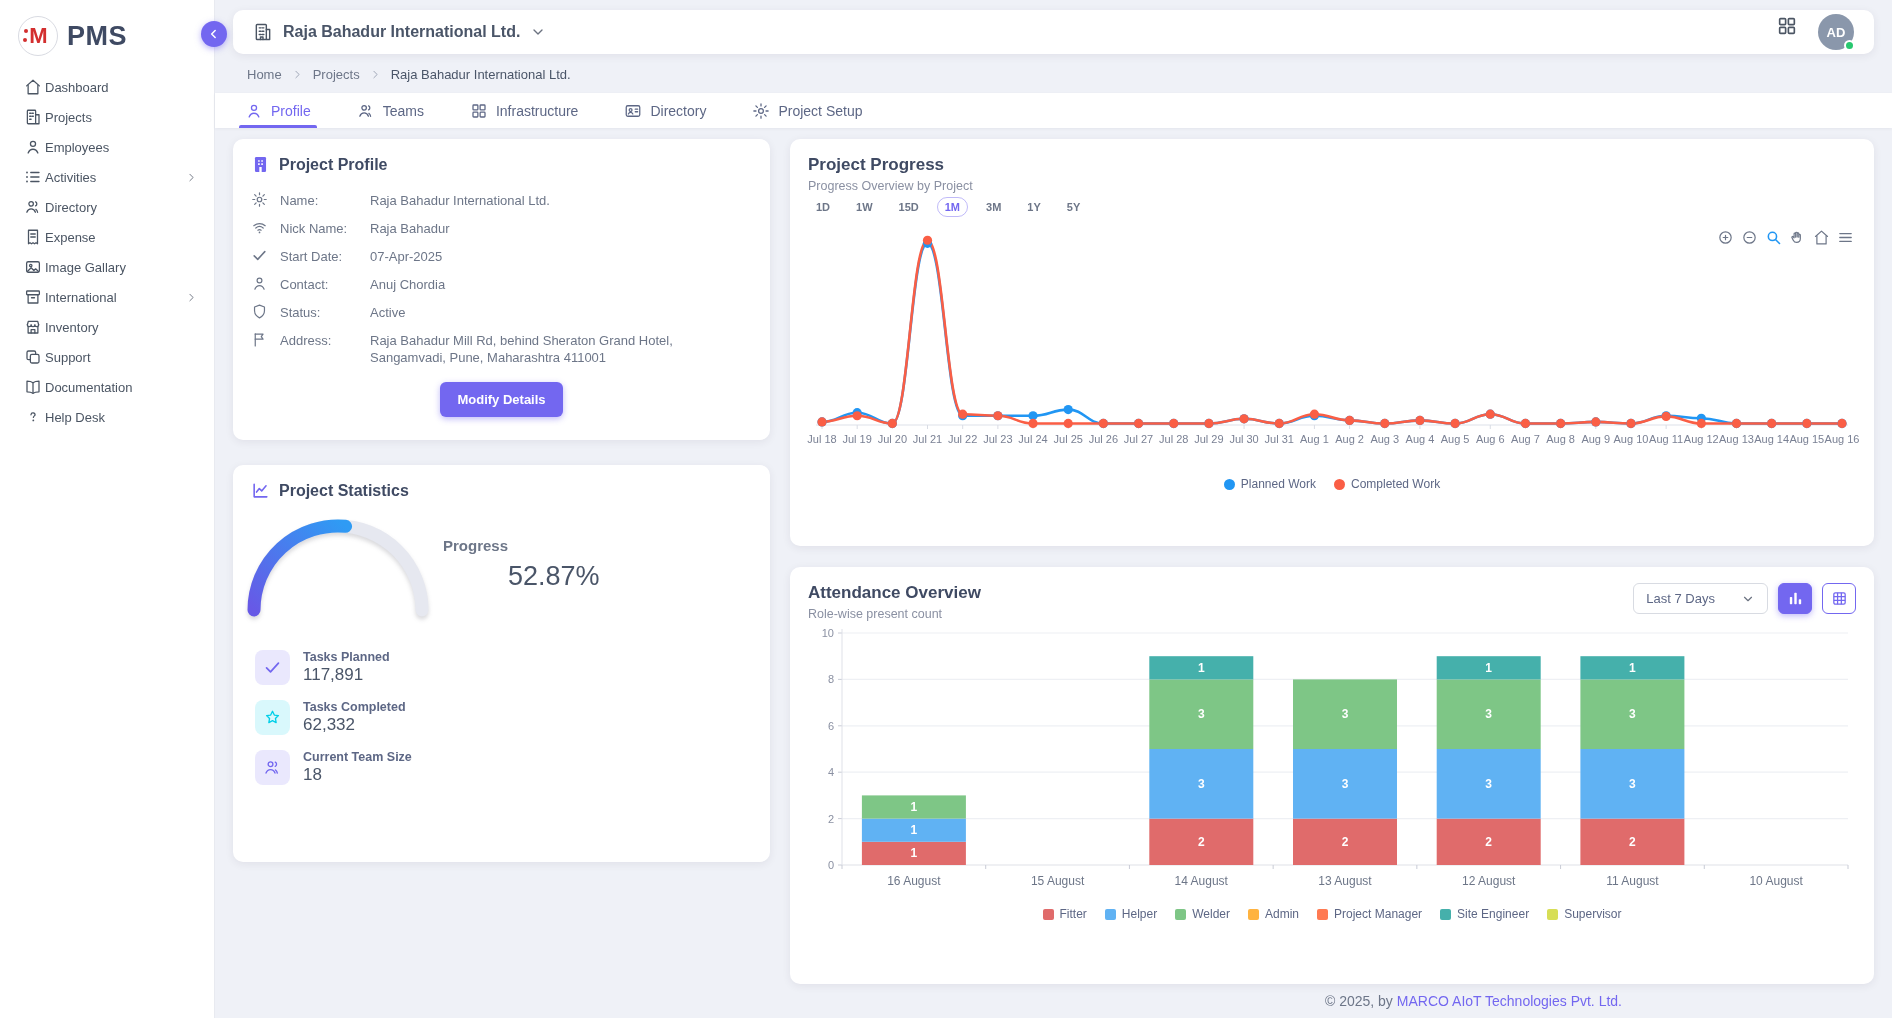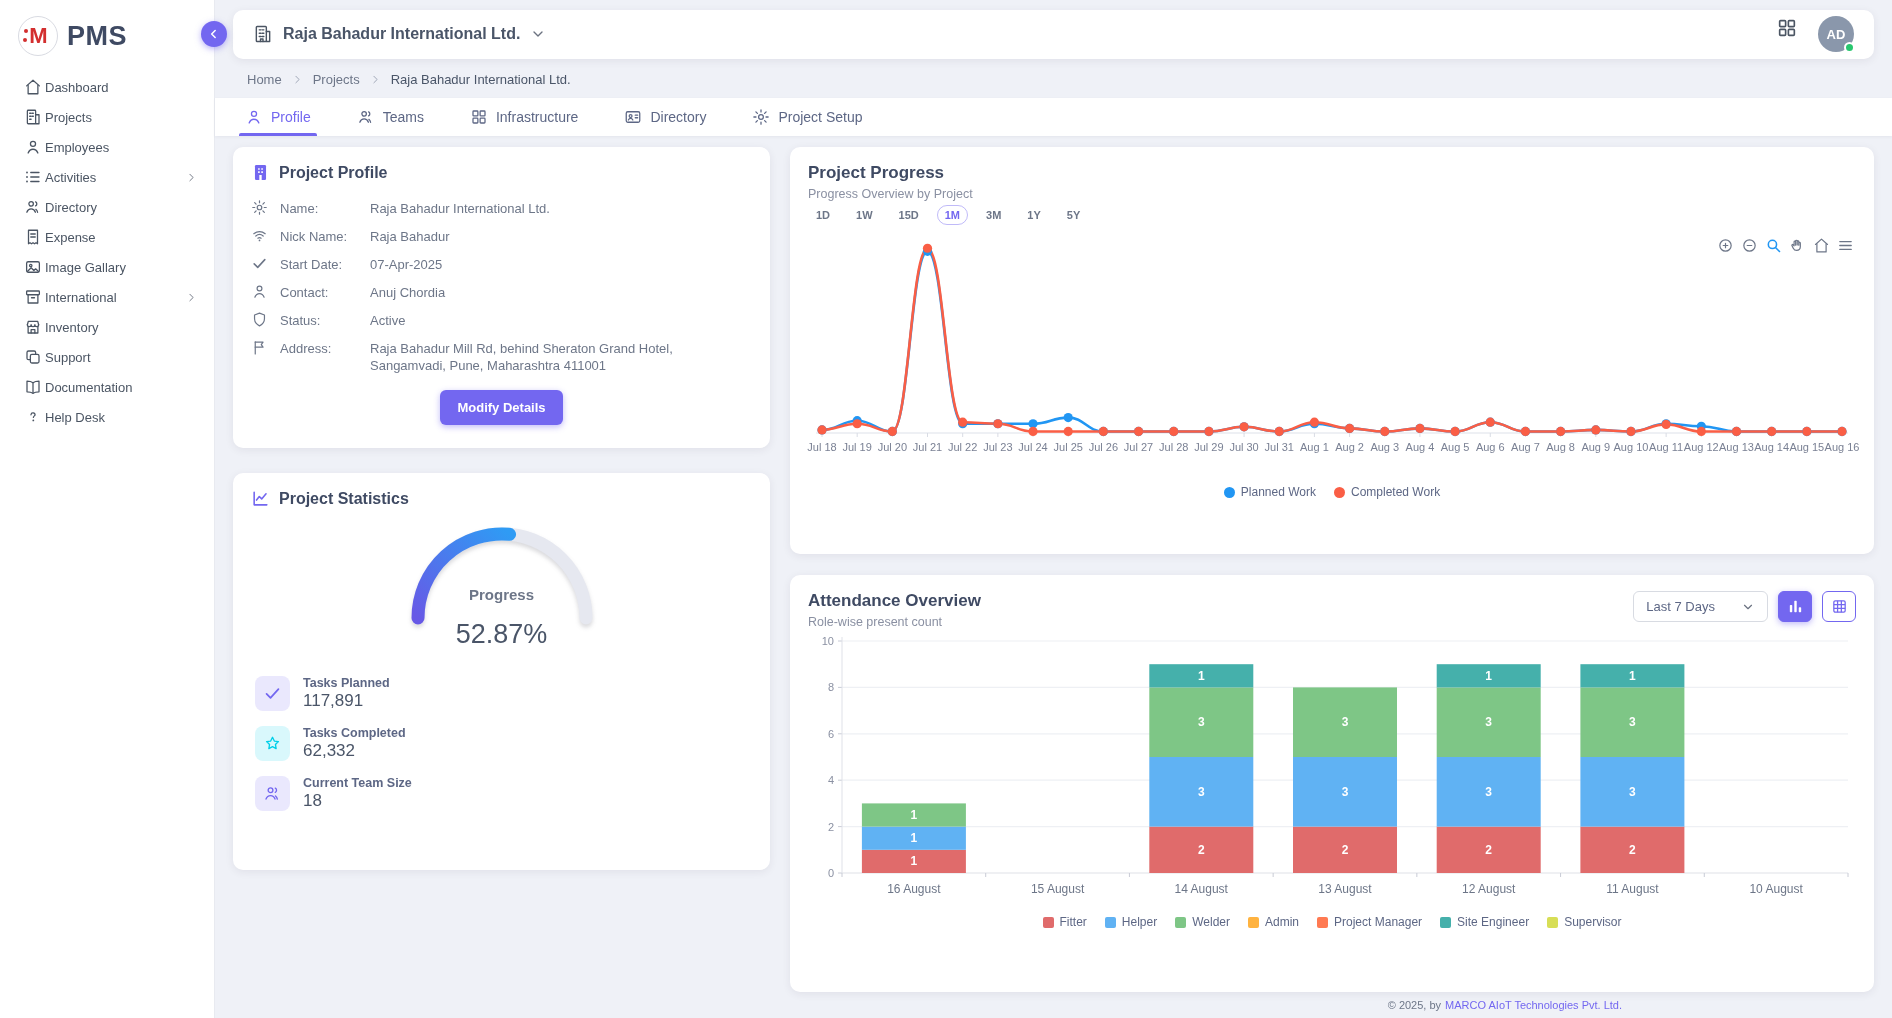--- a/index.html
+++ b/index.html
@@ -56,21 +56,21 @@
   .profile-card{min-height:301px;padding-bottom:4px}
   .fields{padding:18px 18px 0}
   .field-row{display:flex;gap:12px;margin-bottom:11px;font-size:13px;color:#6d7688;line-height:17px}
   .field-row .ic{width:17px;height:17px;color:#6d7688;flex-shrink:0;margin-top:-1px}
   .field-row .ic svg{width:17px;height:17px;display:block}
   .field-label{width:78px;flex-shrink:0}
   .field-value{flex:1;max-width:370px}
   .modify-btn{display:block;margin:16px auto 0;background:#7367f0;color:#fff;border:none;border-radius:6px;font-size:13px;font-weight:700;padding:10px 17px;cursor:pointer;box-shadow:0 2px 6px rgba(115,103,240,.45);font-family:inherit}
   
   .stats-card{margin-top:25px;min-height:397px;padding-bottom:20px}
-  .gauge-wrap{display:flex;flex-direction:column;align-items:center;margin-top:12px}
+  .gauge-wrap{display:flex;align-items:center;margin-top:12px}
   .gauge-label{font-size:15px;font-weight:700;color:#6d7688;margin-top:-46px}
   .gauge-value{font-size:27px;font-weight:500;color:#4a5568;margin-top:16px}
   .stat-rows{padding:26px 22px 0}
   .stat-row{display:flex;align-items:center;gap:13px;margin-bottom:15px}
   .stat-ic{width:35px;height:35px;border-radius:8px;display:flex;align-items:center;justify-content:center;flex-shrink:0}
   .stat-ic svg{width:19px;height:19px;display:block}
   .stat-txt .s-label{font-size:12.5px;font-weight:700;color:#5d6785}
   .stat-txt .s-value{font-size:17px;font-weight:500;color:#4a5568;margin-top:1px}
   
   .progress-card{min-height:407px;position:relative;padding:16px 18px 10px}
@@ -90,21 +90,21 @@
   
   .attendance-card{margin-top:21px;min-height:417px;padding:16px 18px 10px}
   .att-head{display:flex;justify-content:space-between;align-items:flex-start}
   .att-controls{display:flex;align-items:center;gap:10px}
   .select-box{display:flex;align-items:center;gap:26px;border:1px solid #d8dbe2;border-radius:6px;padding:7px 12px;font-size:13px;color:#5d6785;cursor:pointer;background:#fff}
   .select-box .chev{width:14px;height:14px;color:#6b7280}.select-box .chev svg{width:14px;height:14px;display:block}
   .view-btn{width:34px;height:31px;border-radius:6px;display:flex;align-items:center;justify-content:center;cursor:pointer;border:1px solid #7367f0;background:#fff;color:#7367f0}
   .view-btn.active{background:#7367f0;color:#fff;box-shadow:0 2px 6px rgba(115,103,240,.45)}
   .view-btn svg{width:17px;height:17px;display:block}
   
-  .footer{height:26px;display:flex;align-items:center;justify-content:flex-end;padding-right:252px;font-size:11px;color:#6d7688}
+  .footer{height:34px;display:flex;align-items:center;justify-content:flex-end;padding-right:252px;font-size:14px;color:#6d7688}
   .footer a{color:#7367f0;text-decoration:none;margin-left:4px;cursor:pointer}
   svg{overflow:visible}
   text{font-family:"Liberation Sans",sans-serif}
 </style>
 </head>
 <body>
 
 <div class="app">
   <aside class="sidebar">
     <div class="logo-row">

